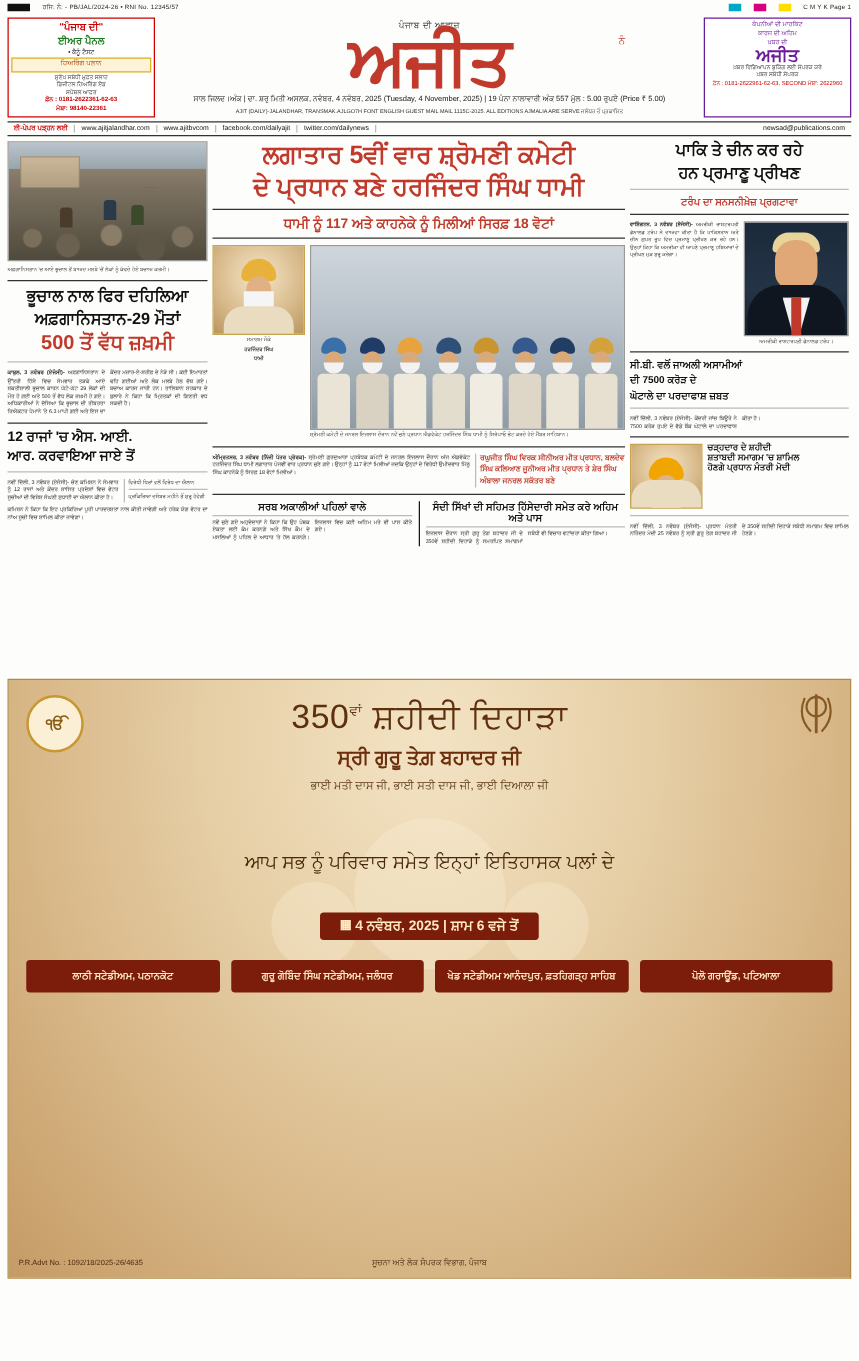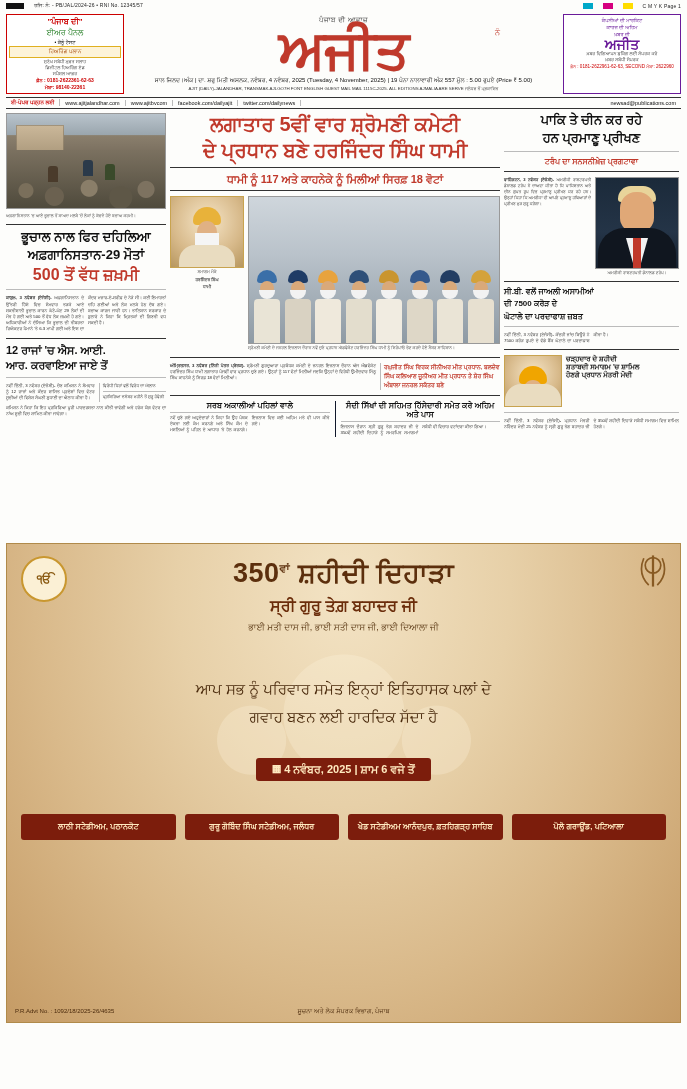--- a/index.html
+++ b/index.html
@@ -44,21 +44,21 @@
   .mh-left {
     width: 118px;
     border: 1px solid #c00;
     font-size: 5px;
     text-align: center;
     padding: 2px 2px;
     line-height: 1.35;
     background: #fff;
   }
   .mh-left .l1 { background:#fff; color:#c00; font-weight:bold; font-size:8px; }
-  .mh-left .l2 { color:#1e7a1e; font-weight:normal; font-size:8px; }
+  .mh-left .l2 { color:#1e7a1e; font-weight:bold; font-size:8px; }
   .mh-left .box-or { background:#fdf3d8; border:1px solid #e0b020; margin:1px 0; padding:1px; color:#a04000; font-size:5.5px;}
   .mh-left .addr { color:#333; font-size:4.6px; }
   .mh-left .redline { color:#c00; font-weight:bold; font-size:5px; }
 
   .mh-center {
     flex: 1;
     text-align: center;
     position: relative;
   }
   .mh-center .tagline {
@@ -230,36 +230,36 @@
   }
   .advert .dome {
     position:absolute; left:50%; top:24px; transform:translateX(-50%);
     width: 330px; height: 210px; opacity:.28;
     background:
       radial-gradient(circle at 50% 70%, #fff6e0 0 60px, transparent 61px),
       radial-gradient(circle at 22% 82%, #fff6e0 0 34px, transparent 35px),
       radial-gradient(circle at 78% 82%, #fff6e0 0 34px, transparent 35px);
   }
   .advert .ad-inner { position:relative; z-index:3; text-align:center; padding-top: 14px; }
-  .ad-350 { font-size: 27px; font-weight: bold; color:#5c2f0d; letter-spacing:.5px; }
+  .ad-350 { font-size: 27px; font-weight: normal; color:#5c2f0d; letter-spacing:.5px; }
   .ad-350 sup { font-size: 11px; }
   .ad-guru { font-size: 16px; font-weight: bold; color:#6b2d0b; margin-top: 8px; }
   .ad-bhai { font-size: 9px; color:#5c3a16; margin-top: 7px; }
   .ad-light {
     font-size: 40px; font-weight: bold; color:#8a1f0e; margin-top: 28px;
     letter-spacing: .5px; text-shadow: 0 1px 0 rgba(255,255,255,.45);
   }
   .ad-invite { font-size: 15px; color:#4a2a0c; margin-top: 42px; line-height: 1.9; }
   .ad-date {
     display:inline-block; margin-top: 26px;
     background:#7c1d0c; color:#ffe9bf; font-size: 11px; font-weight:bold;
     padding: 5px 16px; border-radius: 3px;
   }
   .ad-venues {
-    display:flex; justify-content:center; gap:9px; margin-top: 33px; padding: 0 14px;
+    display:flex; justify-content:center; gap:9px; margin-top: 16px; padding: 0 14px;
   }
   .ad-venue {
     background:#7c1d0c; color:#ffe9bf; font-size: 8px; font-weight:bold;
     padding: 7px 4px; border-radius: 3px; flex:1; line-height:1.5;
   }
   .ad-khanda {
     position:absolute; right:12px; top:10px; width:30px; height:34px; z-index:4; opacity:.85;
   }
   .ad-ekonkar {
     position:absolute; left:14px; top:12px; width:46px; height:46px; z-index:4;
@@ -577,21 +577,20 @@
 
     <div class="ad-inner">
       <div class="ad-350">
         <span>350</span><sup>ਵਾਂ</sup>
         <span>ਸ਼ਹੀਦੀ ਦਿਹਾੜਾ</span>
       </div>
       <div class="ad-guru">ਸ੍ਰੀ ਗੁਰੂ ਤੇਗ਼ ਬਹਾਦਰ ਜੀ</div>
       <div class="ad-bhai">ਭਾਈ ਮਤੀ ਦਾਸ ਜੀ, ਭਾਈ ਸਤੀ ਦਾਸ ਜੀ, ਭਾਈ ਦਿਆਲਾ ਜੀ</div>
       <div class="ad-invite">
         <div>ਆਪ ਸਭ ਨੂੰ ਪਰਿਵਾਰ ਸਮੇਤ ਇਨ੍ਹਾਂ ਇਤਿਹਾਸਕ ਪਲਾਂ ਦੇ</div>
-        <div>ਗਵਾਹ ਬਣਨ ਲਈ ਹਾਰਦਿਕ ਸੱਦਾ ਹੈ</div>
       </div>
       <div class="ad-date">
         <span>▦</span>
         <span>4 ਨਵੰਬਰ, 2025</span>
         <span>|</span>
         <span>ਸ਼ਾਮ 6 ਵਜੇ ਤੋਂ</span>
       </div>
       <div class="ad-venues">
         <div class="ad-venue">ਲਾਠੀ ਸਟੇਡੀਅਮ,
 ਪਠਾਨਕੋਟ</div>

